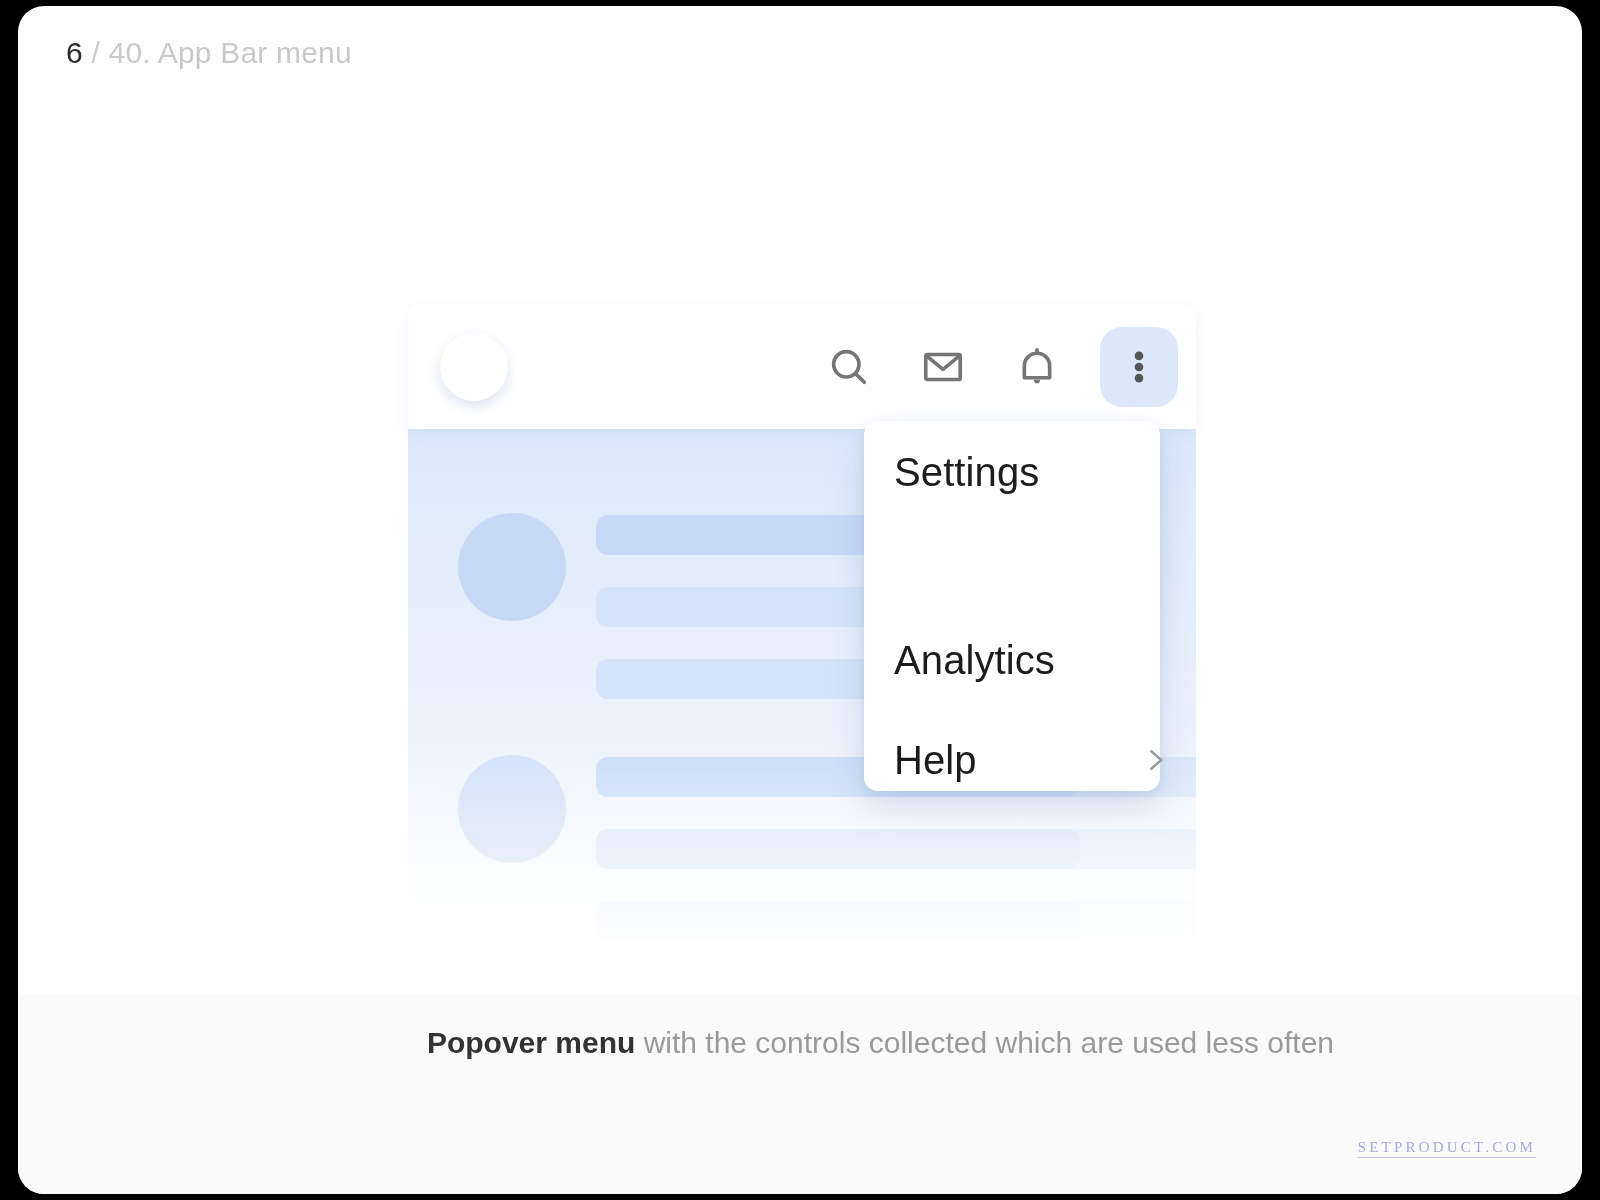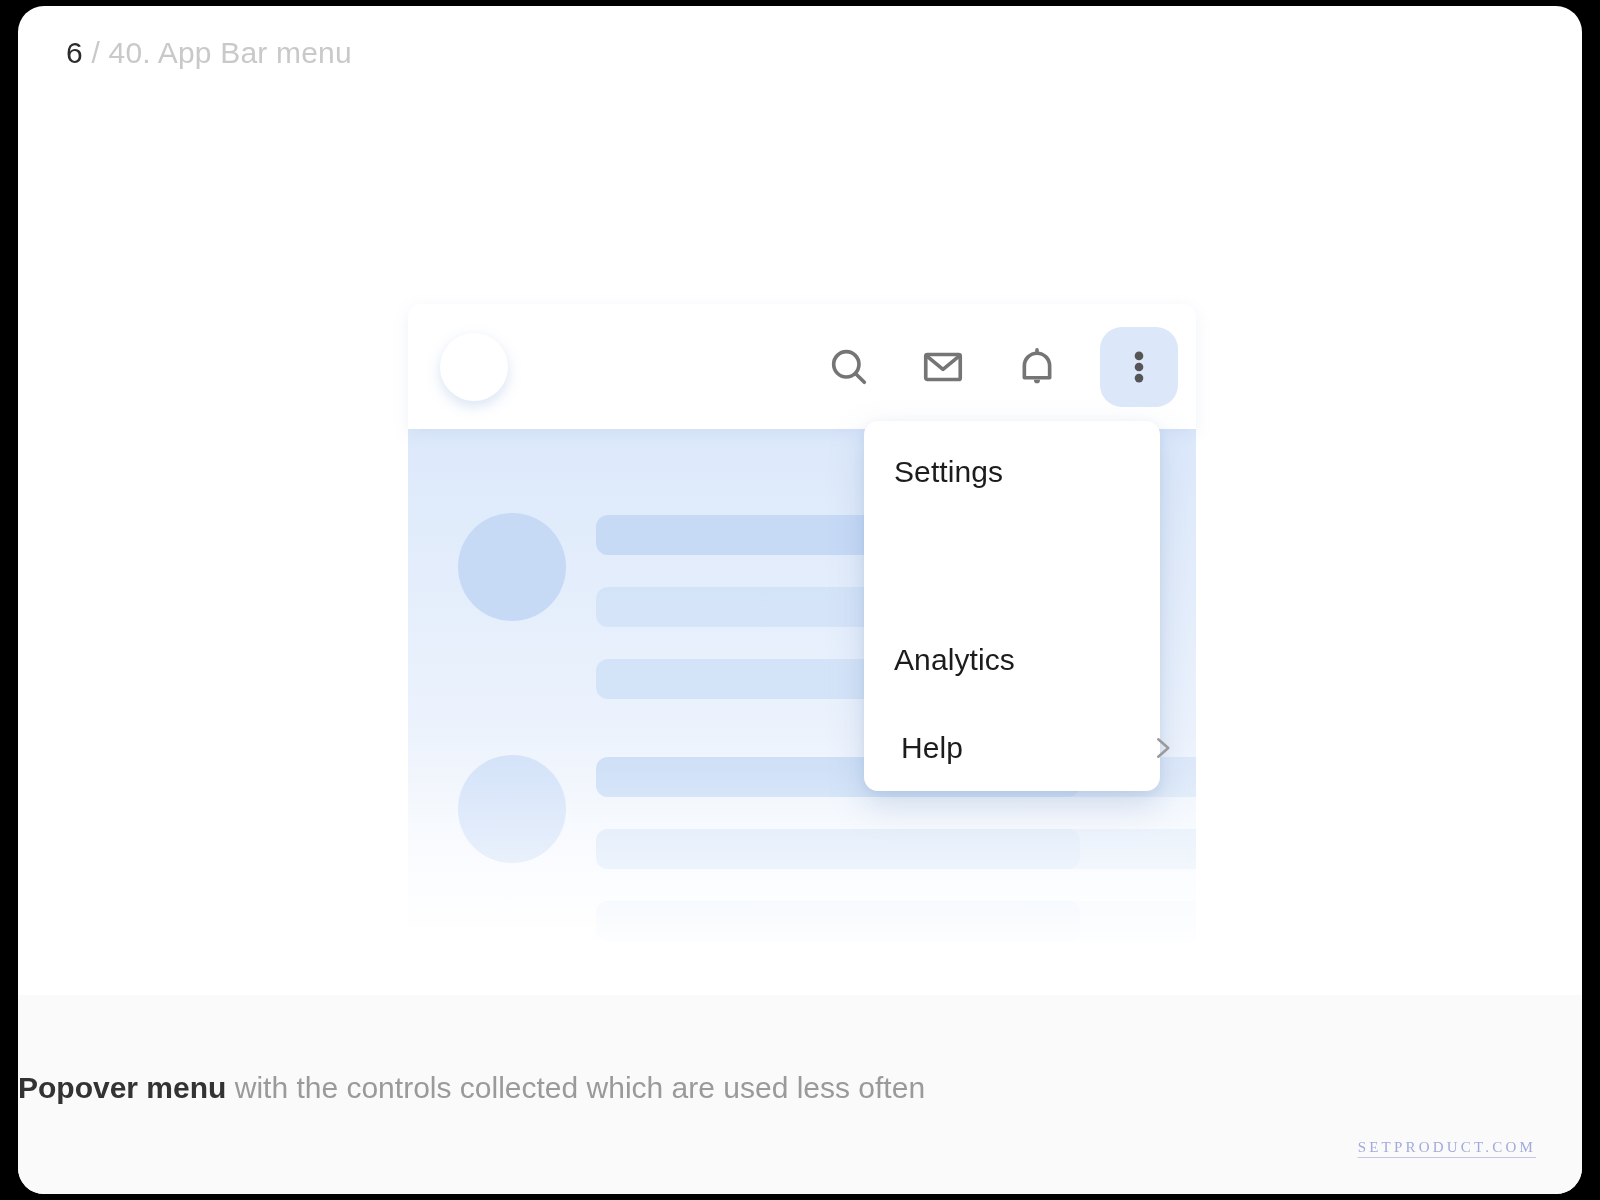--- a/index.html
+++ b/index.html
@@ -146,45 +146,44 @@
   .menu-item {
     position: absolute;
     left: 0;
     width: 336px;
     height: 94px;
     display: flex;
     align-items: center;
     padding: 0 30px 0 30px;
     box-sizing: border-box;
     color: #1c1c1c;
-    font-size: 30px;
+    font-size: 40px;
     letter-spacing: 0.1px;
   }
   .menu-item .label { flex: 1; }
   .menu-item .chev { display: flex; align-items: center; }
 
   
   .caption-band {
     position: absolute;
     left: 0;
     top: 989px;
     width: 1564px;
     height: 199px;
     background: #fafafa;
   }
   .caption {
     position: absolute;
     left: 0;
     top: 30px;
     width: 1316px;
-    text-align: left;
+    text-align: right;
     font-size: 30px;
     line-height: 1.2;
     white-space: nowrap;
-    margin-top: 45px;
   }
   .caption .strong {
     color: #333333;
     font-weight: bold;
   }
   .caption .muted {
     color: #9a9a9a;
     font-weight: normal;
   }
 
@@ -284,21 +283,21 @@
 
         <div class="menu-item" style="top:4px;">
           <span class="label">Settings</span>
         </div>
 
 
         <div class="menu-item" style="top:192px;">
           <span class="label">Analytics</span>
         </div>
 
-        <div class="menu-item" style="top:280px;margin-left:7px;">
+        <div class="menu-item" style="top:292px;">
           <span class="label">Help</span>
           <span class="chev">
             <svg width="30" height="30" viewBox="0 0 24 24" fill="none" stroke="#9a9a9a" stroke-width="2" stroke-linecap="round" stroke-linejoin="round">
               <polyline points="9,5 17,12 9,19"></polyline>
             </svg>
           </span>
         </div>
 
       </div>
 

